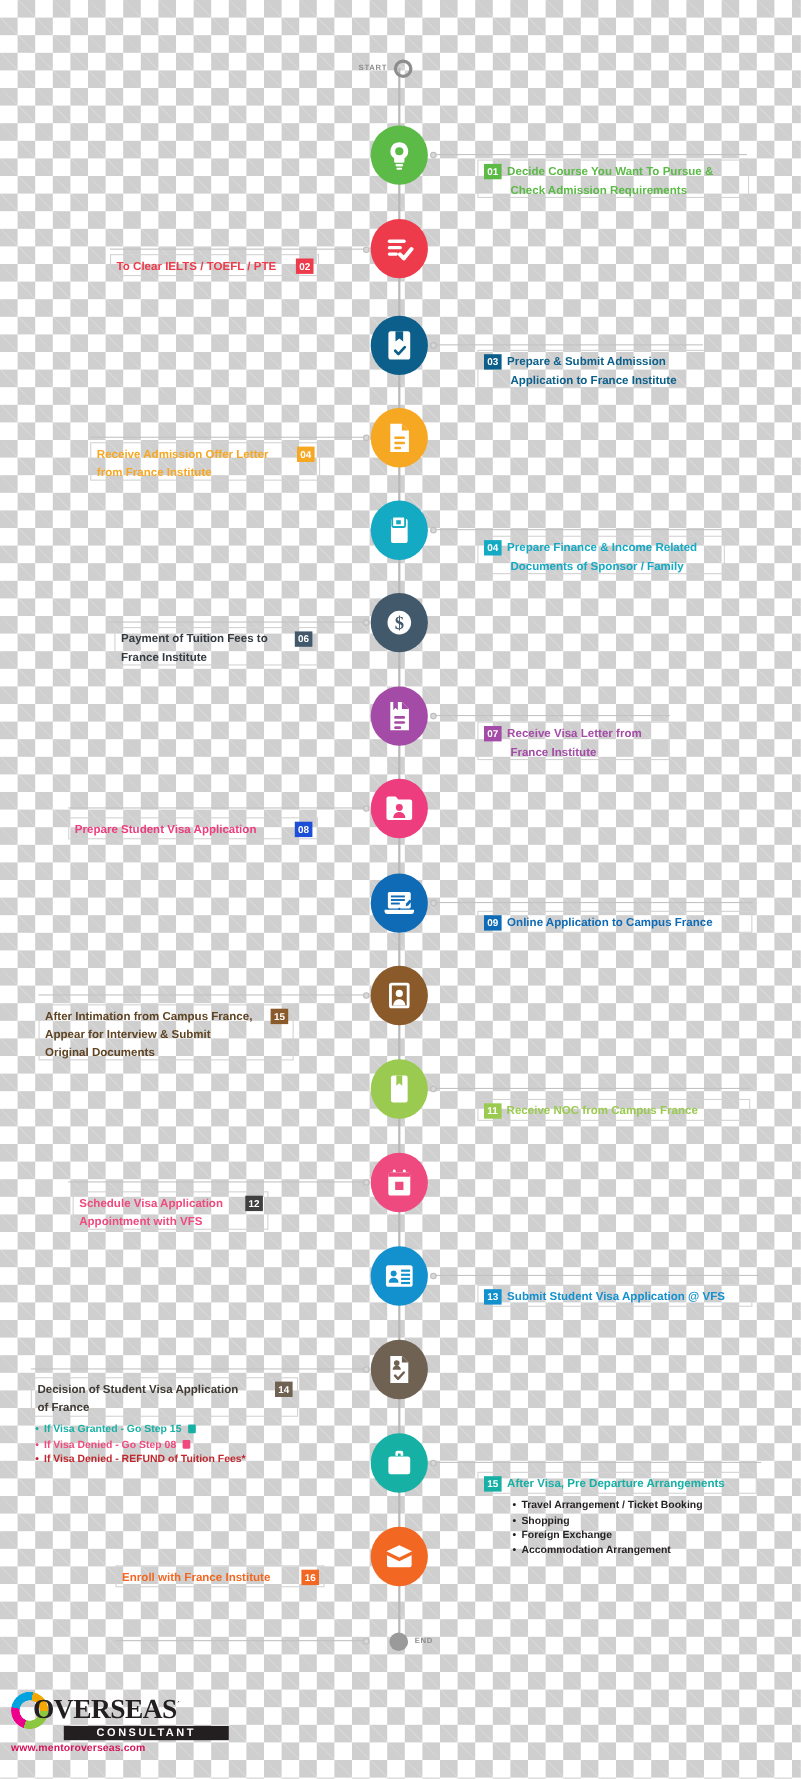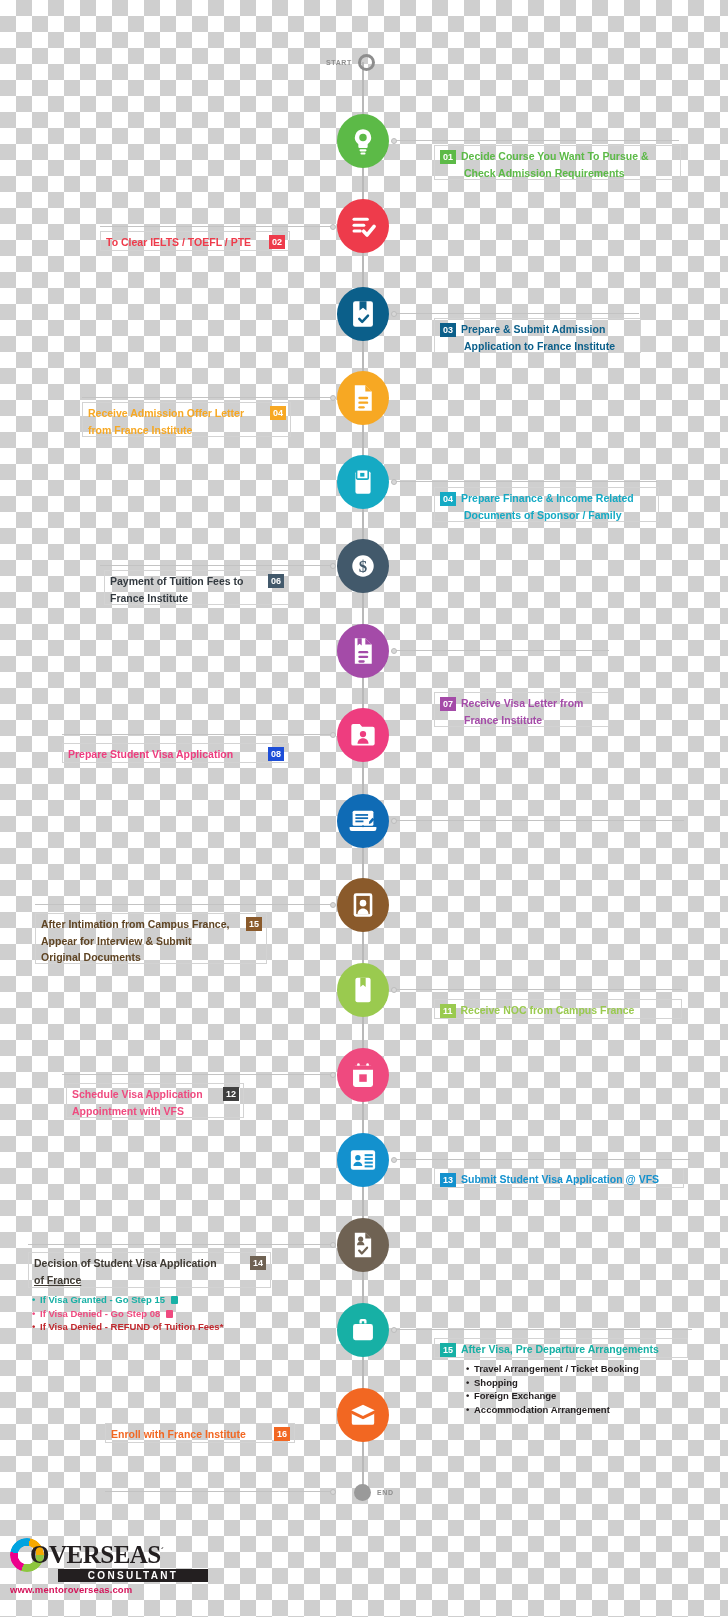--- a/index.html
+++ b/index.html
@@ -221,21 +221,21 @@
       <path d="M3 1h9l5.5 5.4V23H3z" fill="#fff"></path>
       <path d="M12 1l5.5 5.4H12z" fill="#a44ba8"></path>
       <path d="M5.3 1h3.6v6.2L7.1 5.7 5.3 7.2z" fill="#a44ba8"></path>
       <rect x="6" y="12" width="8.5" height="2" rx="1" fill="#a44ba8"></rect>
       <rect x="6" y="16" width="8.5" height="2" rx="1" fill="#a44ba8"></rect>
       <rect x="6" y="20" width="5.5" height="2" rx="1" fill="#a44ba8"></rect>
     </svg>
   </div>
   <div class="conn" style="left:394px;top:650px;width:215px;"></div>
   <div class="knob" style="left:391px;top:648px;"></div>
-  <div class="label right" style="left:434px;top:692px;width:175px;height:35px;">
+  <div class="label right" style="left:434px;top:656px;width:175px;height:35px;">
     <span class="num" style="background:#a44ba8;">07</span><span class="ltext" style="color:#a44ba8;">Receive Visa Letter from</span><br>
     <span class="ltext" style="color:#a44ba8;margin-left:24px;">France Institute</span>
   </div>
 
   <div class="node" style="top:708px;background:#ee3d7f;">
     <svg width="28" height="26" viewBox="0 0 24 22">
       <path d="M2 3.2A1.6 1.6 0 0 1 3.6 1.6h5.6l2 2.4h9.2A1.6 1.6 0 0 1 22 5.6v13A1.6 1.6 0 0 1 20.4 20H3.6A1.6 1.6 0 0 1 2 18.4z" fill="#fff"></path>
       <circle cx="12" cy="10.2" r="2.7" fill="#ee3d7f"></circle>
       <path d="M7.3 18.4c0-2.8 2.1-4.6 4.7-4.6s4.7 1.8 4.7 4.6z" fill="#ee3d7f"></path>
     </svg>
@@ -252,20 +252,23 @@
       <rect x="6.4" y="5" width="11" height="1.5" fill="#0f6bb5"></rect>
       <rect x="6.4" y="7.8" width="11" height="1.5" fill="#0f6bb5"></rect>
       <rect x="6.4" y="10.6" width="7" height="1.5" fill="#0f6bb5"></rect>
       <path d="M18.4 11.4l2.8-3.3 1.7 1.5-2.8 3.3-2 .6z" fill="#0f6bb5"></path>
       <path d="M1.4 16.2h23.2v1.5a1.9 1.9 0 0 1-1.9 1.9H3.3a1.9 1.9 0 0 1-1.9-1.9z" fill="#fff"></path>
       <circle cx="13" cy="15.6" r=".9" fill="#0f6bb5"></circle>
     </svg>
   </div>
   <div class="conn" style="left:394px;top:820px;width:290px;"></div>
   <div class="knob" style="left:391px;top:818px;"></div>
+  <div class="label right" style="left:434px;top:828px;width:250px;height:20px;">
+    <span class="num" style="background:#0f6bb5;">09</span><span class="ltext" style="color:#0f6bb5;">Online Application to Campus France</span>
+  </div>
 
   <div class="node" style="top:878px;background:#8a5a2b;">
     <svg width="24" height="28" viewBox="0 0 20 24">
       <rect x="2" y="2" width="16" height="20" rx="2" fill="#fff"></rect>
       <rect x="4.2" y="4.2" width="11.6" height="15.6" fill="#8a5a2b"></rect>
       <circle cx="10" cy="10.4" r="2.8" fill="#fff"></circle>
       <path d="M5.3 19.8c0-2.8 2.1-4.8 4.7-4.8s4.7 2 4.7 4.8z" fill="#fff"></path>
     </svg>
   </div>
   <div class="conn" style="left:35px;top:904px;width:297px;"></div>
@@ -327,21 +330,21 @@
       <path d="M12 1.5l5 5h-5z" fill="#6f6253"></path>
       <circle cx="8" cy="7" r="2.2" fill="#6f6253"></circle>
       <path d="M4.8 12.2c0-2 1.4-3.3 3.2-3.3s3.2 1.3 3.2 3.3z" fill="#6f6253"></path>
       <path d="M6.7 16.8l2.3 2.5 4.5-5" stroke="#6f6253" stroke-width="1.9" fill="none" stroke-linecap="round" stroke-linejoin="round"></path>
     </svg>
   </div>
   <div class="conn" style="left:28px;top:1244px;width:304px;"></div>
   <div class="knob" style="left:330px;top:1242px;"></div>
   <div class="label left" style="left:28px;top:1252px;width:243px;height:36px;">
     <span class="num" style="background:#6f6253;">14</span><span class="ltext" style="color:#3f3a33;">Decision of Student Visa Application</span><br>
-    <span class="ltext" style="color:#3f3a33;text-decoration:underline;">of France</span>
+    <span class="ltext" style="color:#3f3a33;">of France</span>
   </div>
   <div class="sublist" style="left:32px;top:1293px;">
     <span class="bt" style="color:#17b0a5;">
       <span class="bullet">•</span><span>If Visa Granted - Go Step 15</span>
       <span style="display:inline-block;width:7px;height:8px;background:#17b0a5;border-radius:1px;vertical-align:-1px;margin-left:3px;"></span>
     </span>
     <span class="bt" style="color:#ef4a7f;">
       <span class="bullet">•</span><span>If Visa Denied - Go Step 08</span>
       <span style="display:inline-block;width:7px;height:8px;background:#ef4a7f;border-radius:1px;vertical-align:-1px;margin-left:3px;"></span>
     </span>

